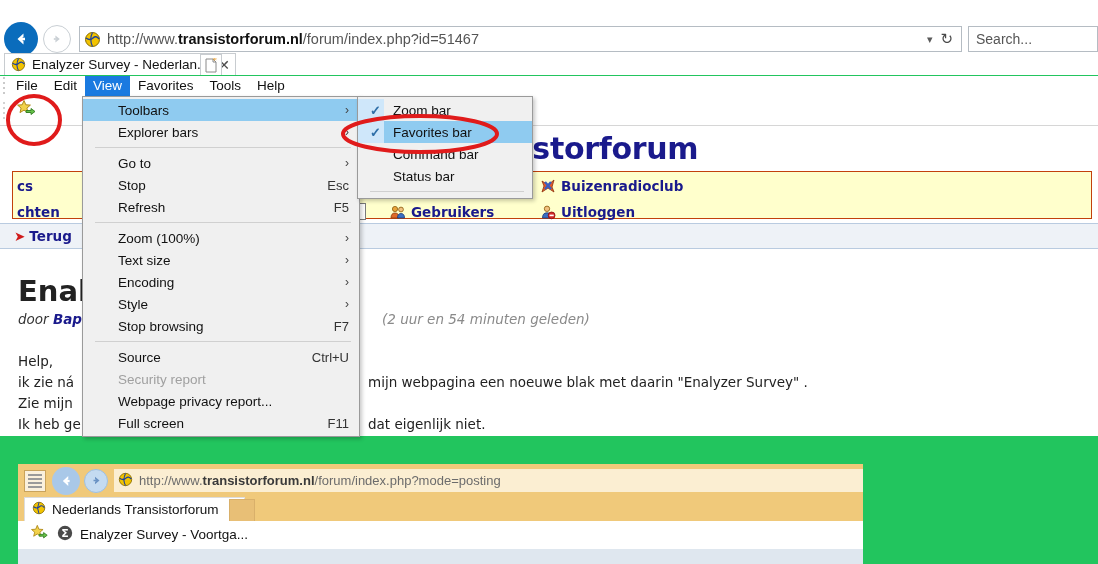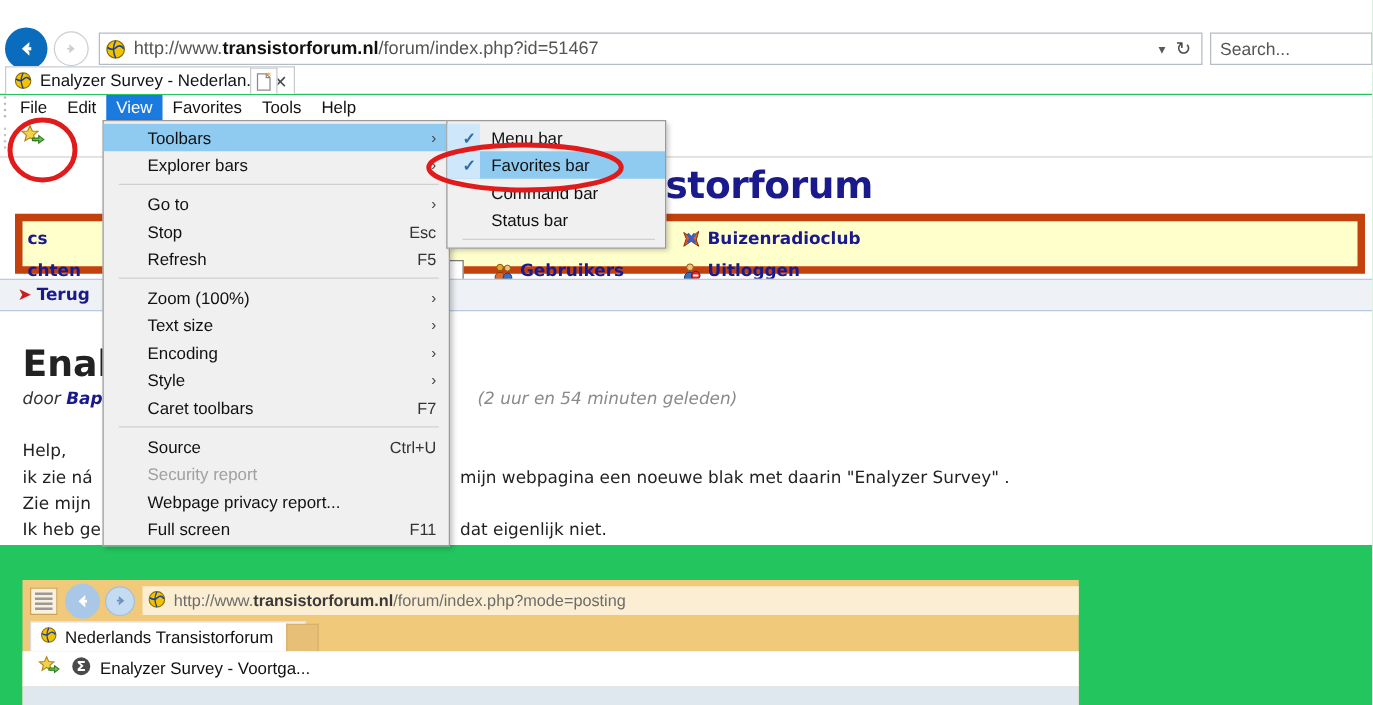--- a/index.html
+++ b/index.html
@@ -110,21 +110,21 @@
     position:absolute; left:12px; top:0px; width:1080px; height:45px;
     display:flex; align-items:center;
   }
   .forum-title {
     font-family:"DejaVu Sans", sans-serif;
     font-size:30px; font-weight:bold; color:#1a1a8c; letter-spacing:-0.3px;
     margin-left:220px;
   }
   .forum-nav {
     position:absolute; left:12px; top:45px; width:1080px; height:48px;
-    background:#ffffcc; border:6px solid #c2410c;
+    background:#ffffcc; border:1px solid #c2410c;
     padding:3px 4px;
   }
   .fn-row { display:flex; align-items:center; height:21px; gap:0px; }
   .fn-link {
     display:flex; align-items:center; gap:5px;
     color:#1a1a8c; font-size:13.5px; font-weight:bold;
     font-family:"DejaVu Sans", sans-serif;
     white-space:nowrap;
   }
   .fn-ico { width:16px; height:16px; flex:0 0 auto; }
@@ -576,21 +576,21 @@
       </div>
     <div class="mi">
         <span>Encoding</span>
         <span class="arrow">›</span>
       </div>
     <div class="mi">
         <span>Style</span>
         <span class="arrow">›</span>
       </div>
     <div class="mi">
-        <span>Caret toolbars</span>
+        <span>Stop browsing</span>
         <span class="accel">F7</span>
       </div>
     <div class="msep"></div>
     <div class="mi">
         <span>Source</span>
         <span class="accel">Ctrl+U</span>
       </div>
     <div class="mi disabled">
         <span>Security report</span>
       </div>
@@ -600,21 +600,21 @@
     <div class="mi">
         <span>Full screen</span>
         <span class="accel">F11</span>
       </div>
   </div>
 
   <div class="menu" id="toolbars-menu">
     <div class="mi">
       <span class="checkcol"></span>
       <span class="check">✓</span>
-      <span>Menu bar</span>
+      <span>Zoom bar</span>
     </div>
     <div class="mi hl">
       <span class="checkcol"></span>
       <span class="check">✓</span>
       <span>Favorites bar</span>
     </div>
     <div class="mi">
       <span>Command bar</span>
     </div>
     <div class="mi">

